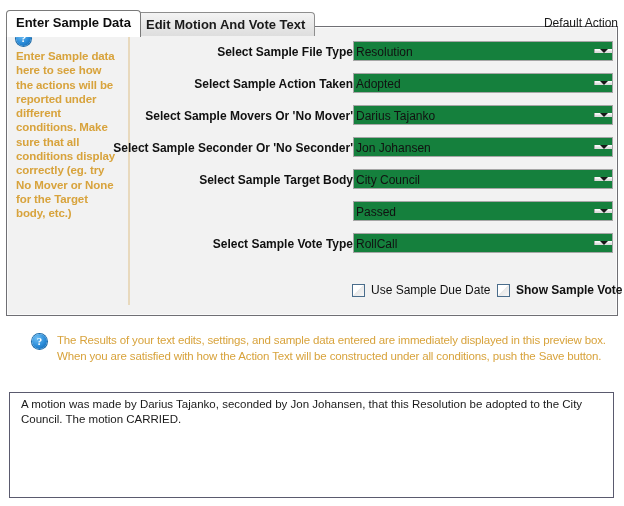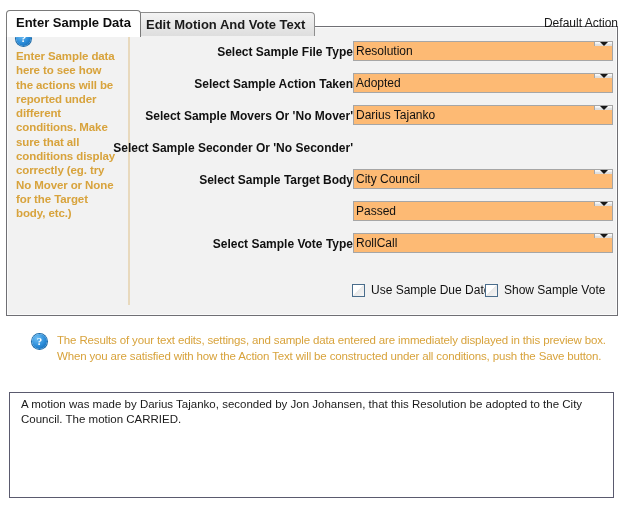--- a/index.html
+++ b/index.html
@@ -140,24 +140,24 @@
     white-space: nowrap;
     font-weight: bold;
   }
   .combo {
     position: absolute;
     left: 216px;
     top: 0px;
     width: 260px;
     height: 20px;
     box-sizing: border-box;
-    background: #fdba74;
+    background: #15803d;
     border: 1px solid #a6a6a6;
     display: flex;
-    align-items: flex-start;
+    align-items: center;
   }
   .combo-value {
     flex: 1 1 auto;
     padding: 2px 0 0 2px;
     font-size: 12px;
     color: #111111;
     line-height: 15px;
     overflow: hidden;
     white-space: nowrap;
   }
@@ -187,21 +187,21 @@
   }
   .cb-group {
     position: absolute;
     top: 0;
     display: flex;
     align-items: center;
     white-space: nowrap;
     margin-top: 16px;
   }
   #cb-group-1 { left: 215px; }
-  #cb-group-2 { left: 348px; }
+  #cb-group-2 { left: 360px; font-weight: bold; }
   .checkbox {
     width: 13px;
     height: 13px;
     box-sizing: border-box;
     border: 1px solid #4a6d8c;
     background: linear-gradient(135deg, #ffffff 0%, #ffffff 45%, #e9e9e9 50%, #f7f7f7 100%);
     margin-right: 6px;
     flex: 0 0 auto;
   }
   .cb-label {
@@ -292,20 +292,26 @@
       <div class="combo">
         <div class="combo-value">Darius Tajanko</div>
         <div class="combo-btn">
             <span class="arrow"></span>
           </div>
       </div>
     </div>
 
     <div class="form-row">
       <div class="row-label">Select Sample Seconder Or 'No Seconder'</div>
+      <div class="combo">
+        <div class="combo-value">Jon Johansen</div>
+        <div class="combo-btn">
+            <span class="arrow"></span>
+          </div>
+      </div>
     </div>
 
     <div class="form-row">
       <div class="row-label">Select Sample Target Body</div>
       <div class="combo">
         <div class="combo-value">City Council</div>
         <div class="combo-btn">
             <span class="arrow"></span>
           </div>
       </div>

